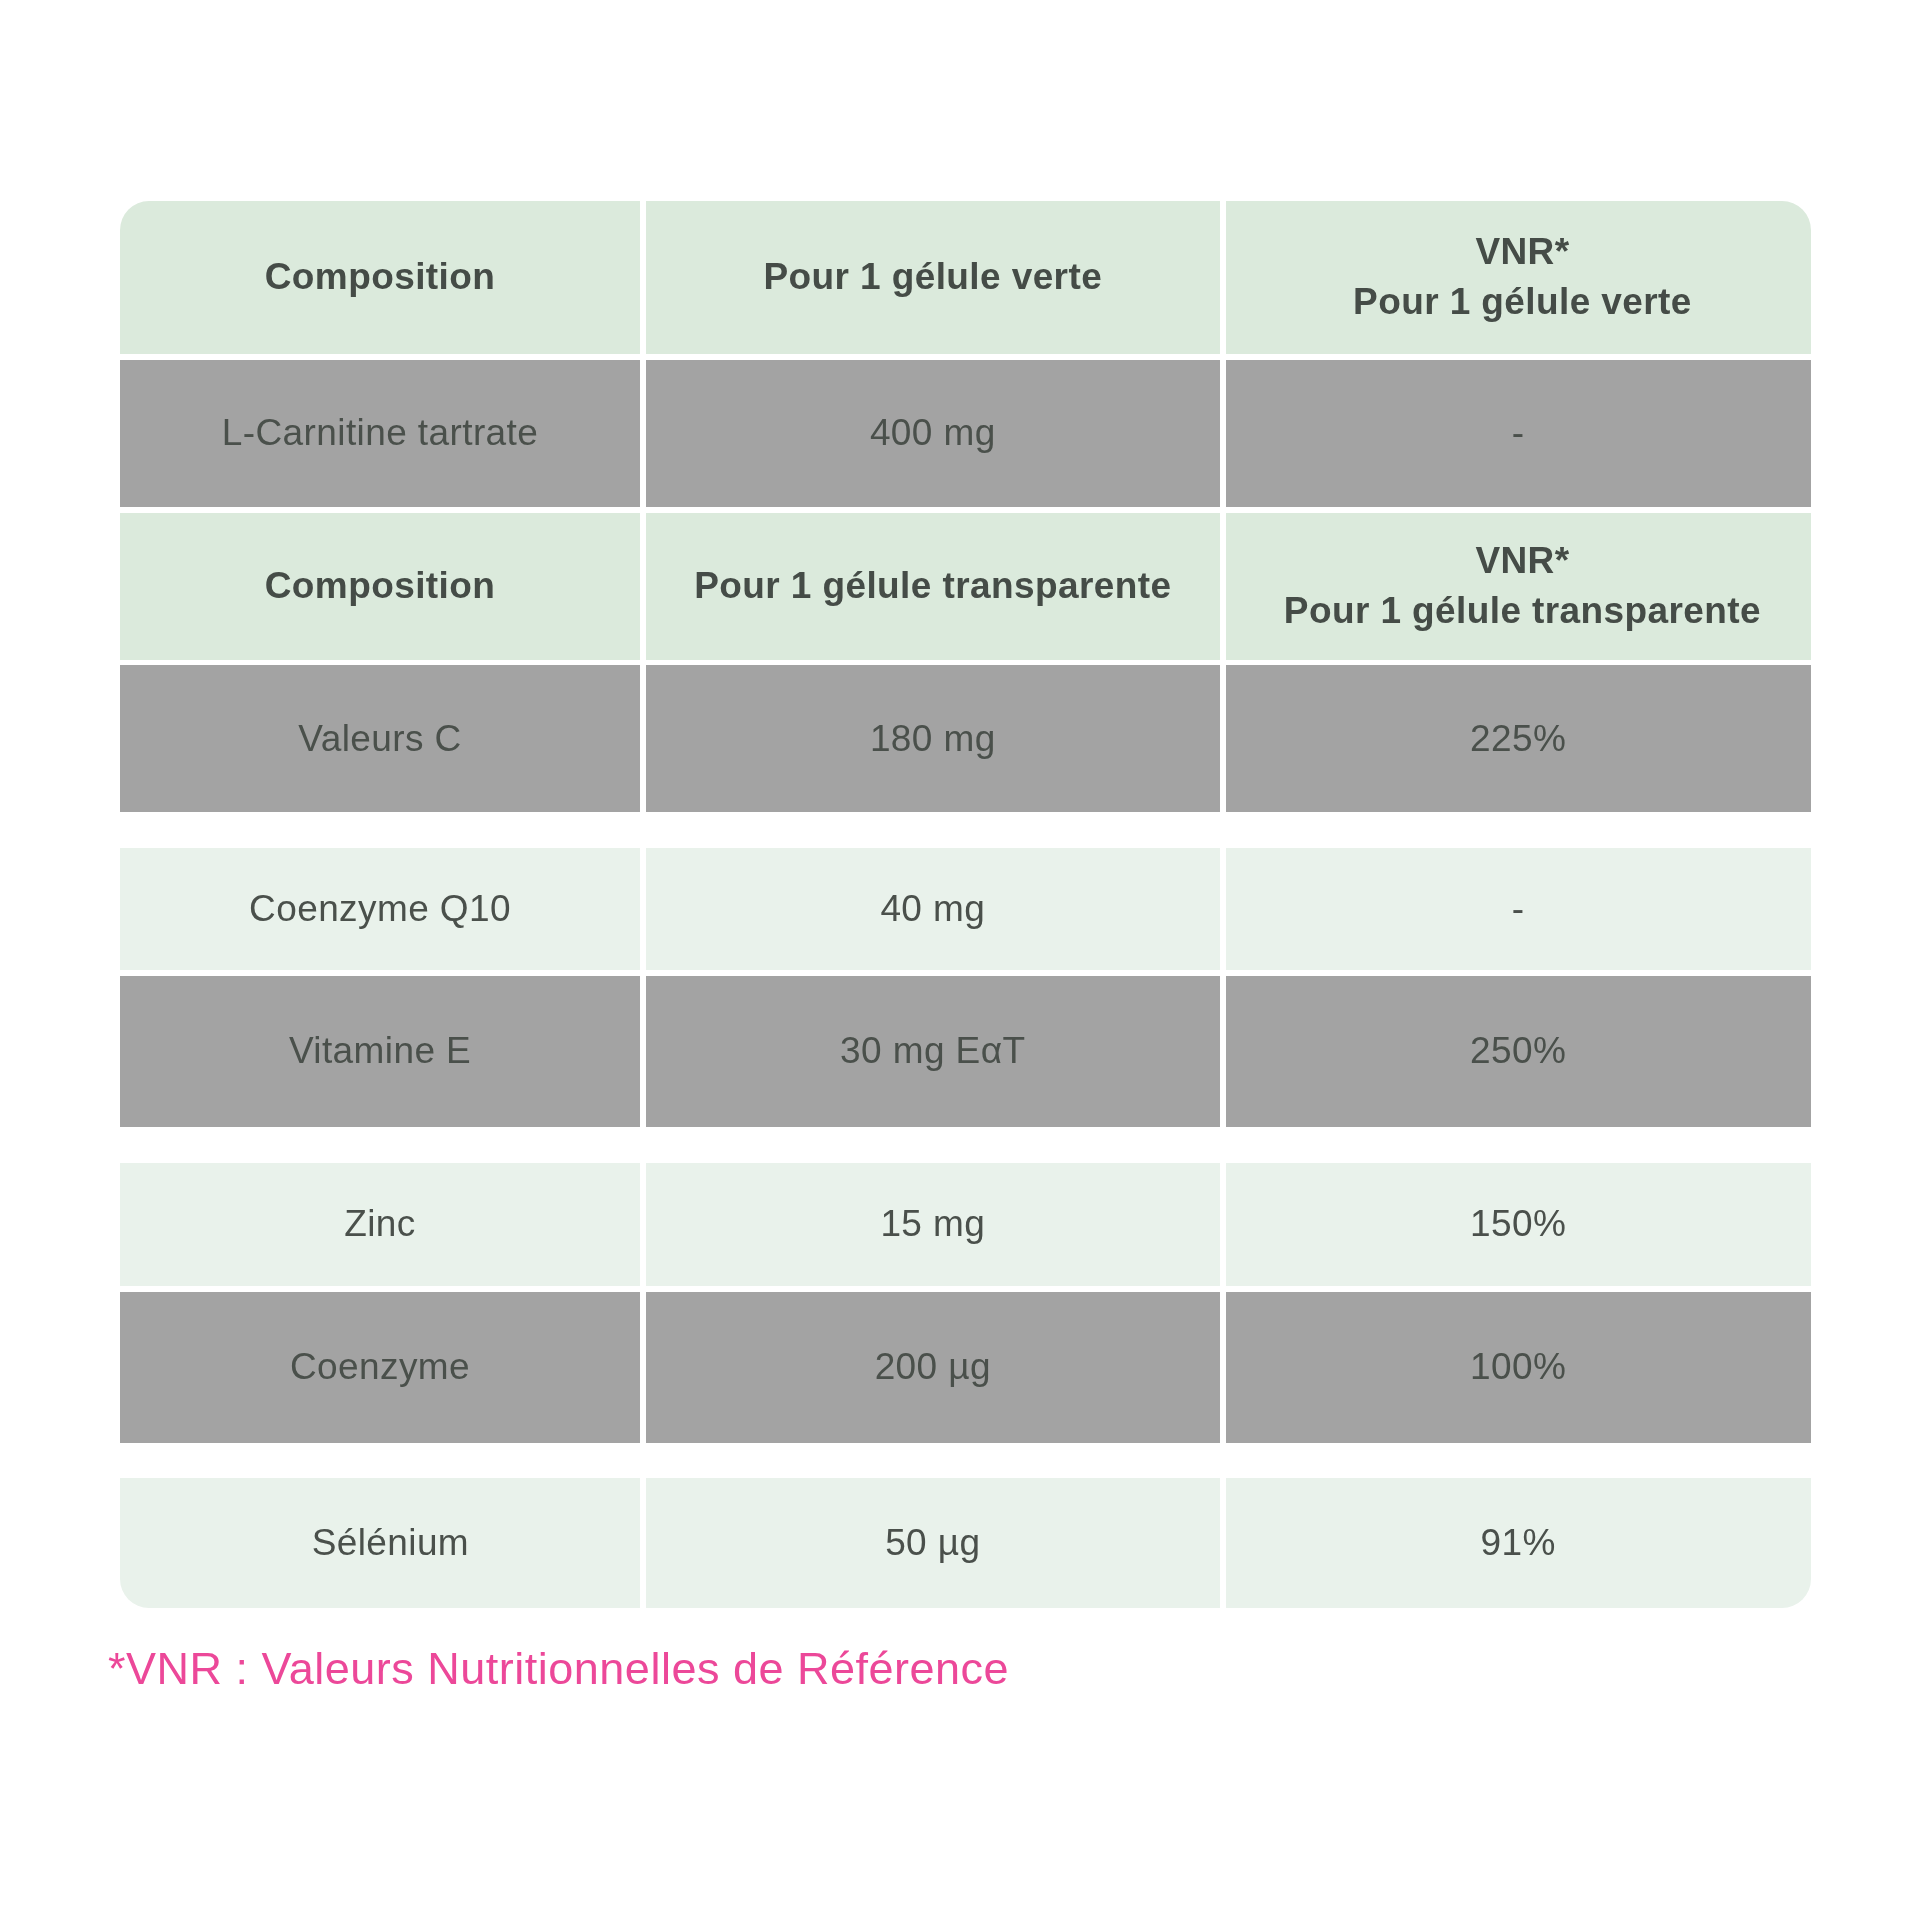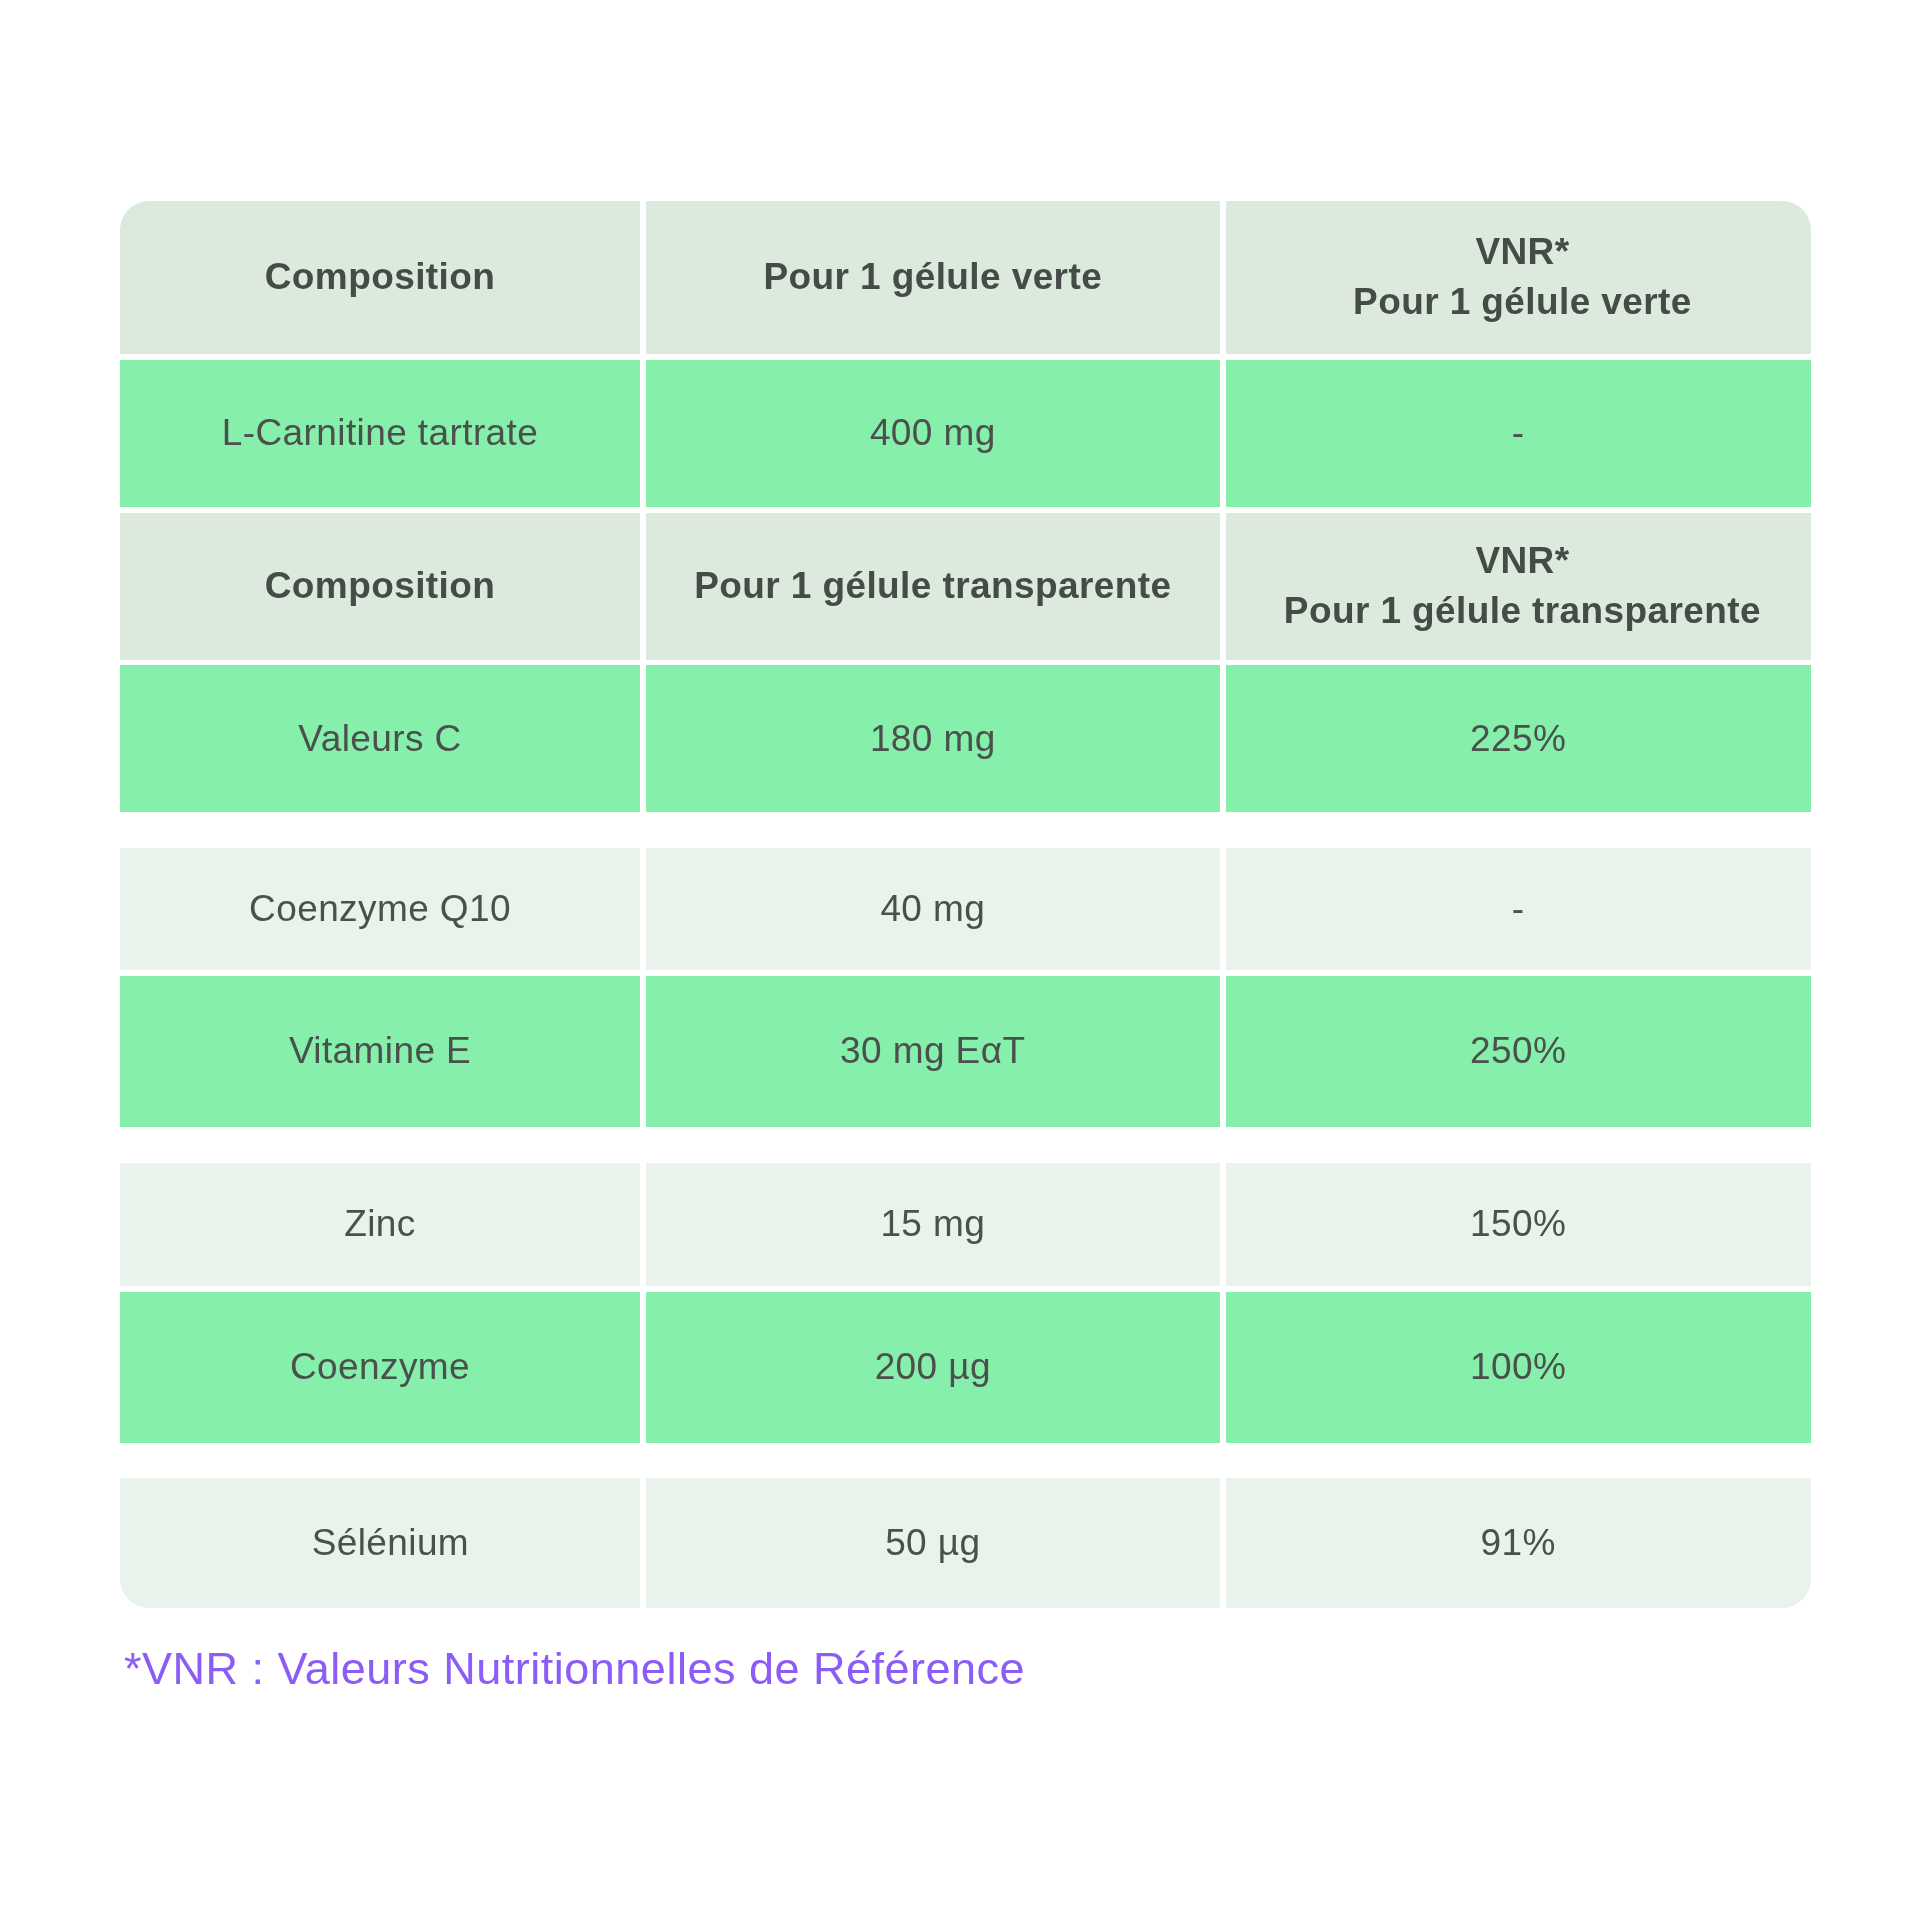--- a/index.html
+++ b/index.html
@@ -24,34 +24,34 @@
     display: flex;
     align-items: center;
     justify-content: center;
     text-align: center;
     font-size: 37px;
     line-height: 1.3;
     letter-spacing: 0.4px;
     padding: 0 19.3px;
   }
   .hdr  { background: #dbeadc; font-weight: 600; color: #454c47; }
-  .light{ background: #86efac; }
+  .light{ background: #a3a3a3; }
   .green{ background: #e9f2eb; margin-top: 30px; }
   .two-line { flex-direction: column; justify-content: center; gap: 1.9px; padding-left: 28px; }
   .tl { border-top-left-radius: 29px; }
   .tr { border-top-right-radius: 29px; }
   .bl { border-bottom-left-radius: 29px; padding-left: 40px; }
   .br { border-bottom-right-radius: 29px; }
 
   .footnote {
     position: absolute;
-    left: 124px; top: 1643px;
+    left: 108px; top: 1643px;
     font-size: 45px;
     letter-spacing: 0.5px;
-    color: #8b5cf6;
+    color: #ec4899;
   }
 </style>
 </head>
 <body>
 
 <div class="page">
 
   <div class="comp-table">
 
     <div class="cell hdr tl">Composition</div>

